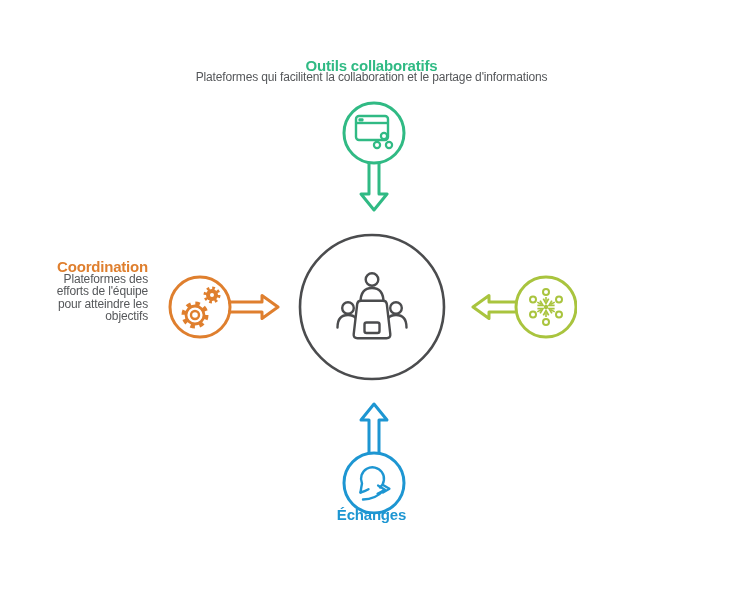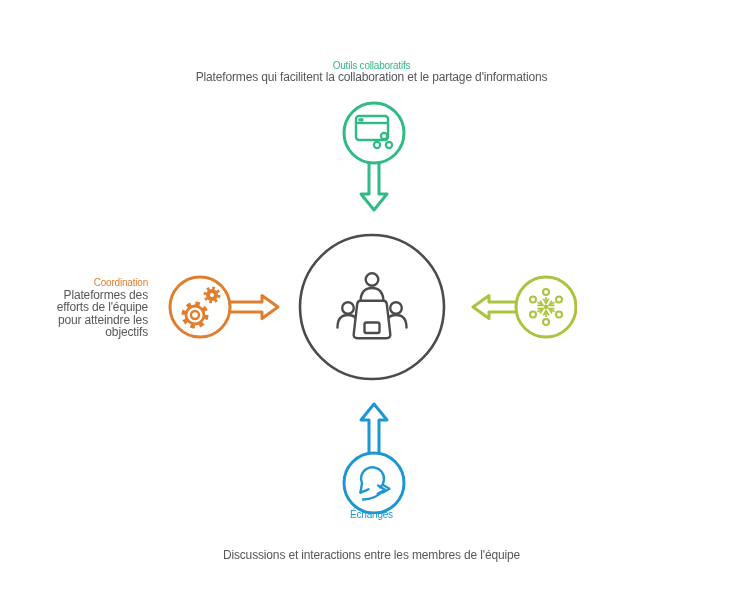--- a/index.html
+++ b/index.html
@@ -2,32 +2,32 @@
 <html><head>
 <meta charset="utf-8">
 <style>
   html,body{margin:0;padding:0;background:#fff;}
   .canvas{
     position:relative;width:743px;height:595px;background:#fff;overflow:hidden;
     font-family:"Liberation Sans",sans-serif;
   }
   .abs{position:absolute;}
   .node-title{
-    font-weight:normal;font-size:10px;line-height:13px;letter-spacing:-0.2px;
+    font-weight:bold;font-size:15px;line-height:13px;letter-spacing:-0.2px;
   }
   .node-desc{
     font-size:12px;line-height:12.3px;letter-spacing:-0.15px;color:#55575A;
     white-space:pre-line;
   }
   .t-center{left:0;right:0;text-align:center;}
   .c-top{color:#30BA84;}
   .c-left{color:#DF7F2E;}
   .c-right{color:#A9C43E;}
   .c-bottom{color:#1D96D2;}
-  .left-block{left:28px;top:276px;width:120px;text-align:right;}
+  .left-block{left:28px;top:260px;width:120px;text-align:right;}
   .right-block{left:604px;top:276px;width:130px;text-align:left;}
   svg{display:block;}
 </style>
 </head>
 <body>
 
 <div class="canvas">
 
   <div class="abs node-title t-center c-top" style="top:59px;">Outils collaboratifs</div>
   <div class="abs node-desc t-center" style="top:71px;">Plateformes qui facilitent la collaboration et le partage d'informations</div>
@@ -94,21 +94,20 @@
         <line x1="85" y1="44" x2="85" y2="39.7" marker-end="url(#hubArrow)"></line>
         <line x1="93.7" y1="29.1" x2="89.9" y2="31.3" marker-end="url(#hubArrow)"></line>
         <line x1="76.3" y1="29.1" x2="80.1" y2="31.3" marker-end="url(#hubArrow)"></line>
         <line x1="76.3" y1="38.9" x2="80.1" y2="36.7" marker-end="url(#hubArrow)"></line>
         <line x1="93.7" y1="38.9" x2="89.9" y2="36.7" marker-end="url(#hubArrow)"></line>
       </g>
     </g>
   </svg>
 
   <div class="abs node-title t-center c-bottom" style="top:508px;">Échanges</div>
-  <div class="abs node-desc t-center" style="top:549px;">Discussions et interactions entre les membres de l'équipe</div>
 
   <svg class="abs" style="left:340px;top:400px;" width="68" height="114" viewBox="0 0 68 114">
     <g stroke="#1D96D2" fill="none" stroke-width="3">
       <path d="M29,53 L29,20 L21,20 L34,4 L47,20 L39,20 L39,53" stroke-linejoin="round"></path>
       <circle cx="34" cy="83" r="30"></circle>
     </g>
     <g stroke="#1D96D2" fill="none" stroke-width="2.4" stroke-linecap="round" stroke-linejoin="round">
       <path d="M20.5,92.5 C21,89 21.5,86 22,83.5 A11.5 11.5 0 1 1 40,87.5"></path>
       <path d="M20.5,92.5 C24,91.5 26.5,90.3 28.5,89.2"></path>
       <path d="M23,99.5 C31,99.5 38,96.5 43.5,90.5"></path>

